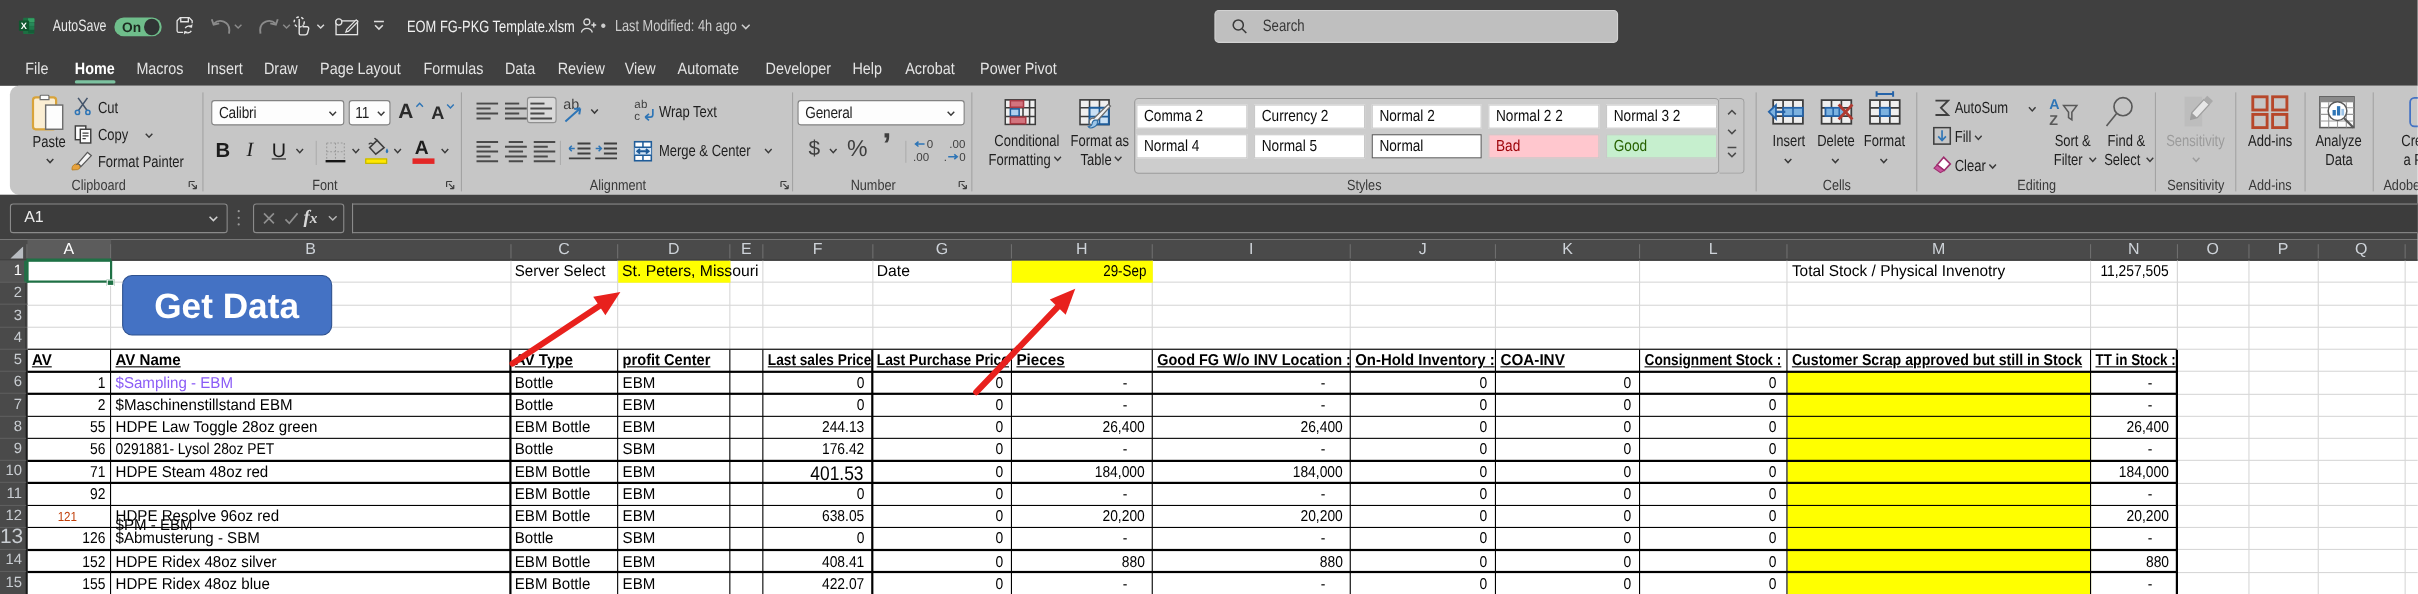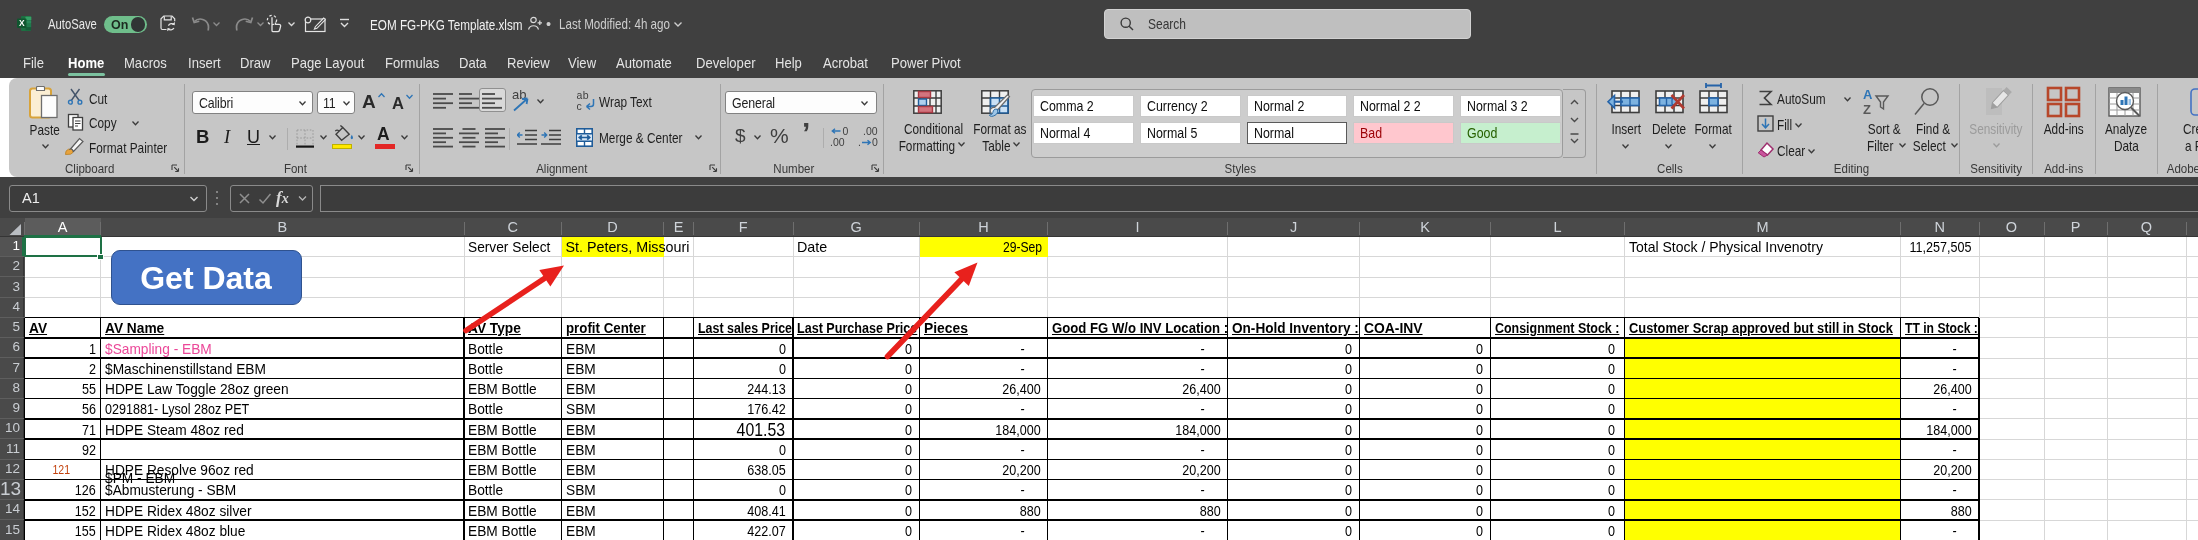--- a/index.html
+++ b/index.html
@@ -630,21 +630,21 @@
 <div style="position:absolute;left:694px;top:319.3px;width:98.5px;height:17.75px;font-size:14.3px;line-height:18.25px;color:#000;white-space:nowrap;padding-left:3.5px;text-align:left;font-weight:bold;"><span style="display:inline-block;transform:scaleX(0.87);transform-origin:left center;"><u>Last sales Price</u></span></div>
 <div style="position:absolute;left:793.5px;top:319.3px;width:125.5px;height:17.75px;font-size:14.3px;line-height:18.25px;color:#000;white-space:nowrap;padding-left:3.5px;text-align:left;font-weight:bold;"><span style="display:inline-block;transform:scaleX(0.88);transform-origin:left center;"><u>Last Purchase Price</u></span></div>
 <div style="position:absolute;left:920px;top:319.3px;width:127px;height:17.75px;font-size:14.3px;line-height:18.25px;color:#000;white-space:nowrap;padding-left:3.5px;text-align:left;font-weight:bold;"><span style="display:inline-block;transform:scaleX(0.97);transform-origin:left center;"><u>Pieces</u></span></div>
 <div style="position:absolute;left:1048px;top:319.3px;width:179px;height:17.75px;font-size:14.3px;line-height:18.25px;color:#000;white-space:nowrap;padding-left:3.5px;text-align:left;font-weight:bold;"><span style="display:inline-block;transform:scaleX(0.92);transform-origin:left center;"><u>Good FG W/o INV Location :</u></span></div>
 <div style="position:absolute;left:1228px;top:319.3px;width:131px;height:17.75px;font-size:14.3px;line-height:18.25px;color:#000;white-space:nowrap;padding-left:3.5px;text-align:left;font-weight:bold;"><span style="display:inline-block;transform:scaleX(0.95);transform-origin:left center;"><u>On-Hold Inventory :</u></span></div>
 <div style="position:absolute;left:1360px;top:319.3px;width:130px;height:17.75px;font-size:14.3px;line-height:18.25px;color:#000;white-space:nowrap;padding-left:3.5px;text-align:left;font-weight:bold;"><span style="display:inline-block;transform:scaleX(0.97);transform-origin:left center;"><u>COA-INV</u></span></div>
 <div style="position:absolute;left:1491px;top:319.3px;width:133px;height:17.75px;font-size:14.3px;line-height:18.25px;color:#000;white-space:nowrap;padding-left:3.5px;text-align:left;font-weight:bold;"><span style="display:inline-block;transform:scaleX(0.87);transform-origin:left center;"><u>Consignment Stock :</u></span></div>
 <div style="position:absolute;left:1625px;top:319.3px;width:275px;height:17.75px;font-size:14.3px;line-height:18.25px;color:#000;white-space:nowrap;padding-left:3.5px;text-align:left;font-weight:bold;"><span style="display:inline-block;transform:scaleX(0.9);transform-origin:left center;"><u>Customer Scrap approved but still in Stock</u></span></div>
 <div style="position:absolute;left:1901px;top:319.3px;width:77.5px;height:17.75px;font-size:14.3px;line-height:18.25px;color:#000;white-space:nowrap;padding-left:3.5px;text-align:left;font-weight:bold;"><span style="display:inline-block;transform:scaleX(0.85);transform-origin:left center;"><u>TT in Stock :</u></span></div>
 <div style="position:absolute;left:25px;top:339.55px;min-width:75px;height:17.75px;font-size:14.3px;line-height:18.25px;color:#000;white-space:nowrap;padding-right:4px;text-align:right;"><span style="display:inline-block;transform:scaleX(0.88);transform-origin:right center;">1</span></div>
-<div style="position:absolute;left:101px;top:339.55px;min-width:362.5px;height:17.75px;font-size:14.3px;line-height:18.25px;color:#ec4899;white-space:nowrap;padding-left:3.5px;text-align:left;"><span style="display:inline-block;transform:scaleX(0.96);transform-origin:left center;">$Sampling - EBM</span></div>
+<div style="position:absolute;left:101px;top:339.55px;min-width:362.5px;height:17.75px;font-size:14.3px;line-height:18.25px;color:#8b5cf6;white-space:nowrap;padding-left:3.5px;text-align:left;"><span style="display:inline-block;transform:scaleX(0.96);transform-origin:left center;">$Sampling - EBM</span></div>
 <div style="position:absolute;left:464.5px;top:339.55px;min-width:96.5px;height:17.75px;font-size:14.3px;line-height:18.25px;color:#000;white-space:nowrap;padding-left:3.5px;text-align:left;"><span style="display:inline-block;transform:scaleX(0.96);transform-origin:left center;">Bottle</span></div>
 <div style="position:absolute;left:562px;top:339.55px;min-width:101px;height:17.75px;font-size:14.3px;line-height:18.25px;color:#000;white-space:nowrap;padding-left:3.5px;text-align:left;"><span style="display:inline-block;transform:scaleX(0.96);transform-origin:left center;">EBM</span></div>
 <div style="position:absolute;left:694px;top:339.55px;min-width:98.5px;height:17.75px;font-size:14.3px;line-height:18.25px;color:#000;white-space:nowrap;padding-right:7px;text-align:right;"><span style="display:inline-block;transform:scaleX(0.88);transform-origin:right center;">0</span></div>
 <div style="position:absolute;left:793.5px;top:339.55px;min-width:125.5px;height:17.75px;font-size:14.3px;line-height:18.25px;color:#000;white-space:nowrap;padding-right:7px;text-align:right;"><span style="display:inline-block;transform:scaleX(0.88);transform-origin:right center;">0</span></div>
 <div style="position:absolute;left:920px;top:339.55px;min-width:127px;height:17.75px;font-size:14.3px;line-height:18.25px;color:#000;white-space:nowrap;padding-right:22px;text-align:right;"><span style="display:inline-block;transform:scaleX(0.88);transform-origin:right center;">-</span></div>
 <div style="position:absolute;left:1048px;top:339.55px;min-width:179px;height:17.75px;font-size:14.3px;line-height:18.25px;color:#000;white-space:nowrap;padding-right:22px;text-align:right;"><span style="display:inline-block;transform:scaleX(0.88);transform-origin:right center;">-</span></div>
 <div style="position:absolute;left:1901px;top:339.55px;min-width:77.5px;height:17.75px;font-size:14.3px;line-height:18.25px;color:#000;white-space:nowrap;padding-right:22px;text-align:right;"><span style="display:inline-block;transform:scaleX(0.88);transform-origin:right center;">-</span></div>
 <div style="position:absolute;left:1228px;top:339.55px;min-width:131px;height:17.75px;font-size:14.3px;line-height:18.25px;color:#000;white-space:nowrap;padding-right:7.5px;text-align:right;"><span style="display:inline-block;transform:scaleX(0.88);transform-origin:right center;">0</span></div>
 <div style="position:absolute;left:1360px;top:339.55px;min-width:130px;height:17.75px;font-size:14.3px;line-height:18.25px;color:#000;white-space:nowrap;padding-right:7.5px;text-align:right;"><span style="display:inline-block;transform:scaleX(0.88);transform-origin:right center;">0</span></div>
 <div style="position:absolute;left:1491px;top:339.55px;min-width:133px;height:17.75px;font-size:14.3px;line-height:18.25px;color:#000;white-space:nowrap;padding-right:9px;text-align:right;"><span style="display:inline-block;transform:scaleX(0.88);transform-origin:right center;">0</span></div>

